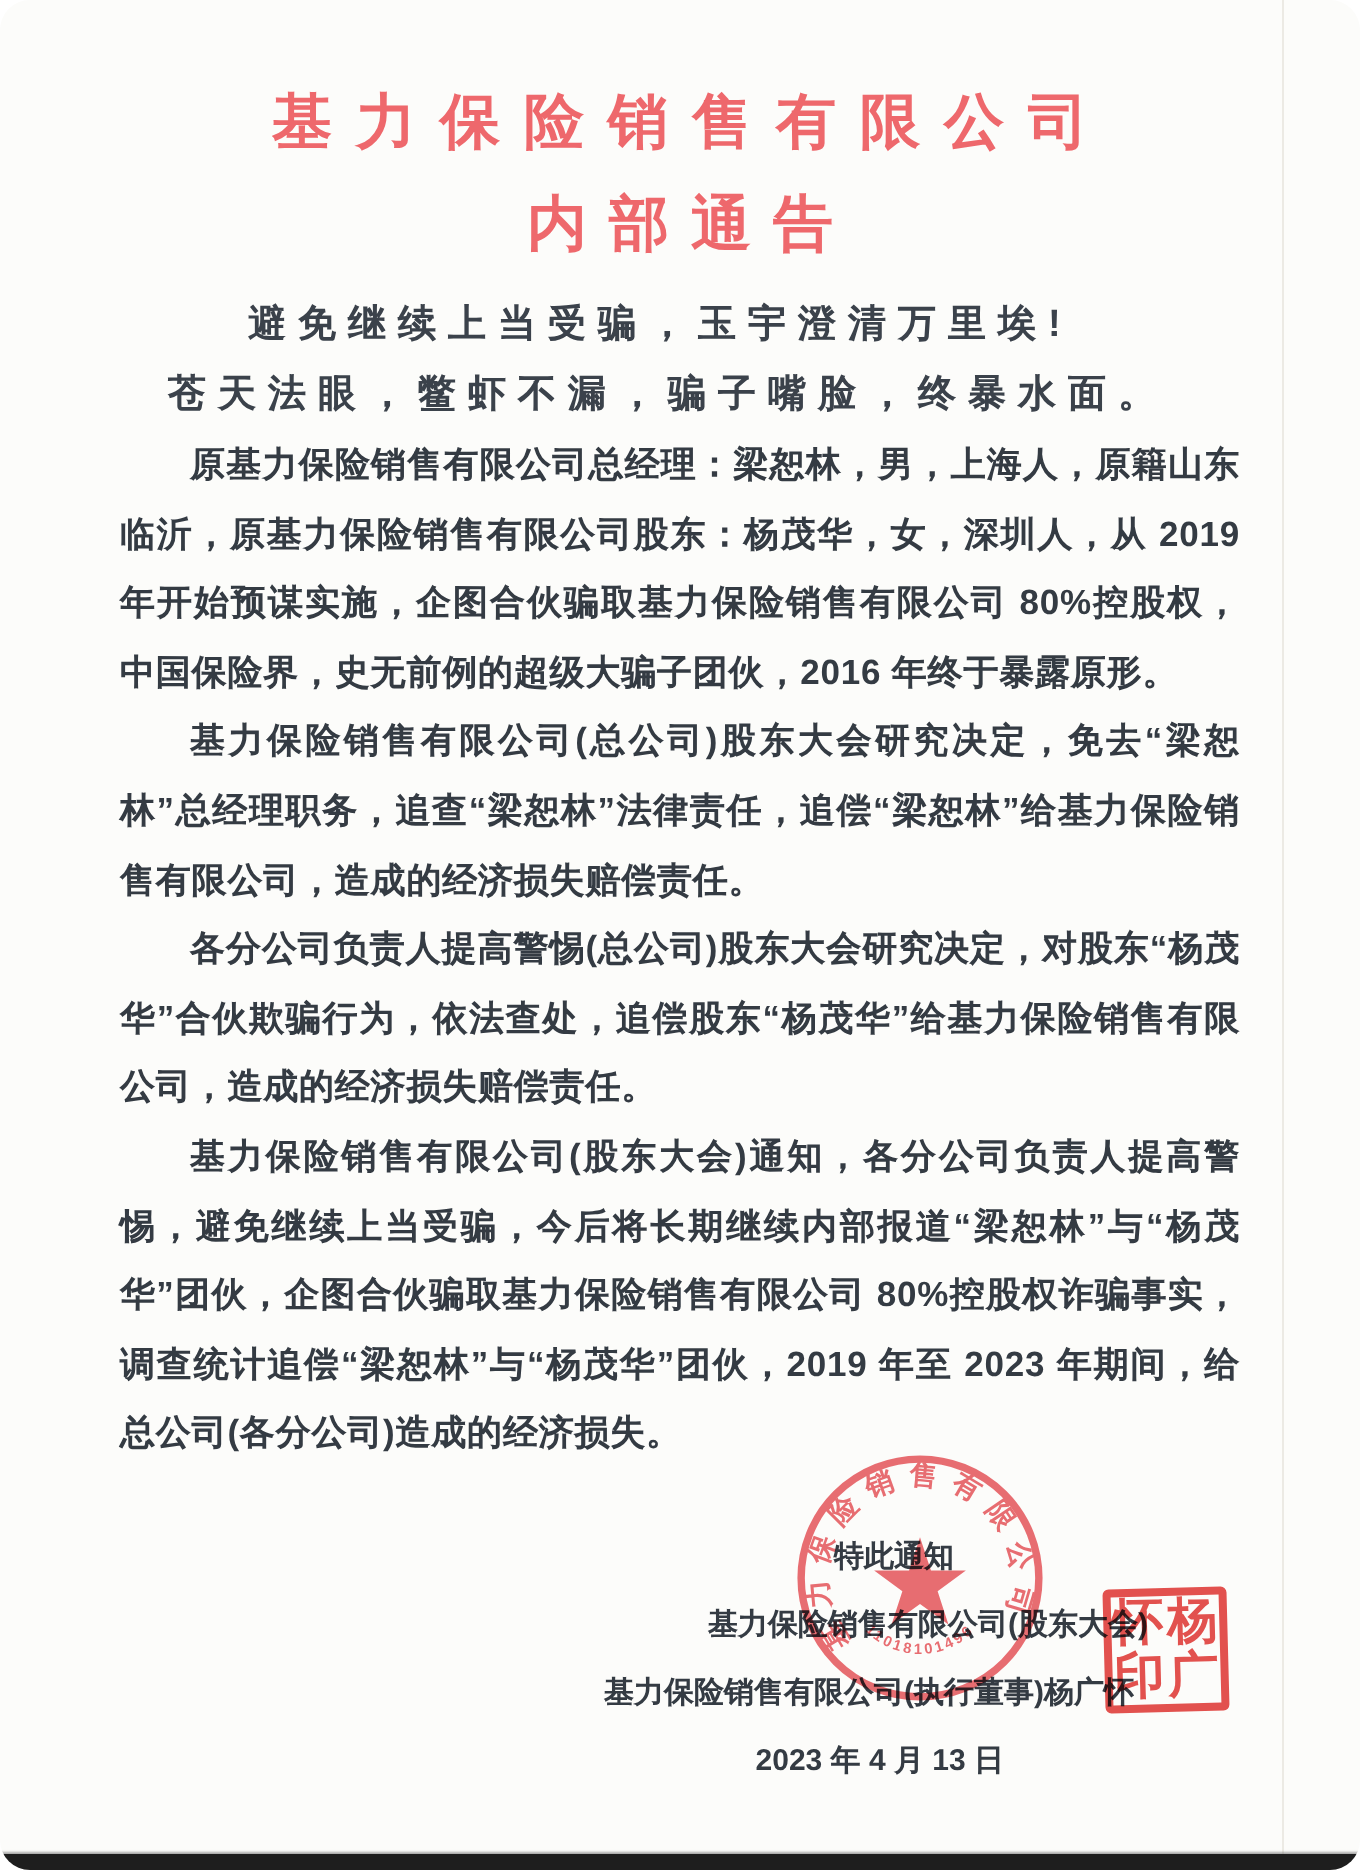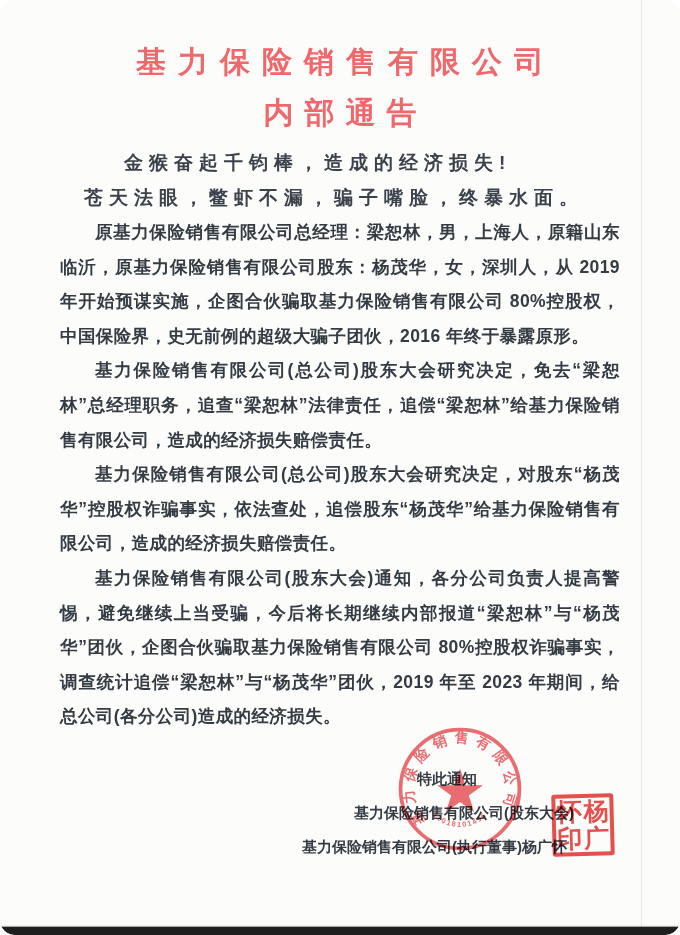--- a/index.html
+++ b/index.html
@@ -108,32 +108,33 @@
 </style>
 </head>
 <body>
 
 <div class="page">
   <div class="content">
 
     <h1 class="doc-title">基力保险销售有限公司</h1>
     <h2 class="doc-subtitle">内部通告</h2>
 
-    <p class="poem-line poem-1">金猴奋起千钧棒，造成的经济损失!</p>
+    <p class="poem-line poem-1">避免继续上当受骗，玉宇澄清万里埃!</p>
     <p class="poem-line poem-2">苍天法眼，鳖虾不漏，骗子嘴脸，终暴水面。</p>
 
     <p class="body-para">原基力保险销售有限公司总经理：梁恕林，男，上海人，原籍山东临沂，原基力保险销售有限公司股东：杨茂华，女，深圳人，从 2019 年开始预谋实施，企图合伙骗取基力保险销售有限公司 80%控股权，中国保险界，史无前例的超级大骗子团伙，2016 年终于暴露原形。</p>
     <p class="body-para">基力保险销售有限公司(总公司)股东大会研究决定，免去“梁恕林”总经理职务，追查“梁恕林”法律责任，追偿“梁恕林”给基力保险销售有限公司，造成的经济损失赔偿责任。</p>
-    <p class="body-para">基力保险销售有限公司(总公司)股东大会研究决定，对股东“杨茂华”控股权诈骗事实，依法查处，追偿股东“杨茂华”给基力保险销售有限公司，造成的经济损失赔偿责任。</p>
+    <p class="body-para">各分公司负责人提高警惕(总公司)股东大会研究决定，对股东“杨茂华”合伙欺骗行为，依法查处，追偿股东“杨茂华”给基力保险销售有限公司，造成的经济损失赔偿责任。</p>
     <p class="body-para">基力保险销售有限公司(股东大会)通知，各分公司负责人提高警惕，避免继续上当受骗，今后将长期继续内部报道“梁恕林”与“杨茂华”团伙，企图合伙骗取基力保险销售有限公司 80%控股权诈骗事实，调查统计追偿“梁恕林”与“杨茂华”团伙，2019 年至 2023 年期间，给总公司(各分公司)造成的经济损失。</p>
 
     <div class="sig-block">
       <p class="sig-line closing">特此通知</p>
       <p class="sig-line sig-1">基力保险销售有限公司(股东大会)</p>
       <p class="sig-line sig-2">基力保险销售有限公司(执行董事)杨广怀</p>
+      <p class="sig-line date-line">2023 年 4 月 13 日</p>
     </div>
   </div>
 
   <svg class="seal round-seal" viewBox="0 0 140 140" xmlns="http://www.w3.org/2000/svg">
     <defs>
       <path id="arcTop" d="M 37.9 108.3 A 50 50 0 1 1 102.1 108.3" fill="none"></path>
       <path id="arcBottom" d="M 37.7 95.2 A 41 41 0 0 0 102.3 95.2" fill="none"></path>
     </defs>
     <circle cx="70" cy="70" r="64" fill="none" stroke="#e85a60" stroke-width="4"></circle>
     <polygon points="70,48 75.9,65.9 94.7,66 79.5,77.1 85.3,95 70,84 54.7,95 60.5,77.1 45.3,66 64.1,65.9" fill="#e85a60"></polygon>

